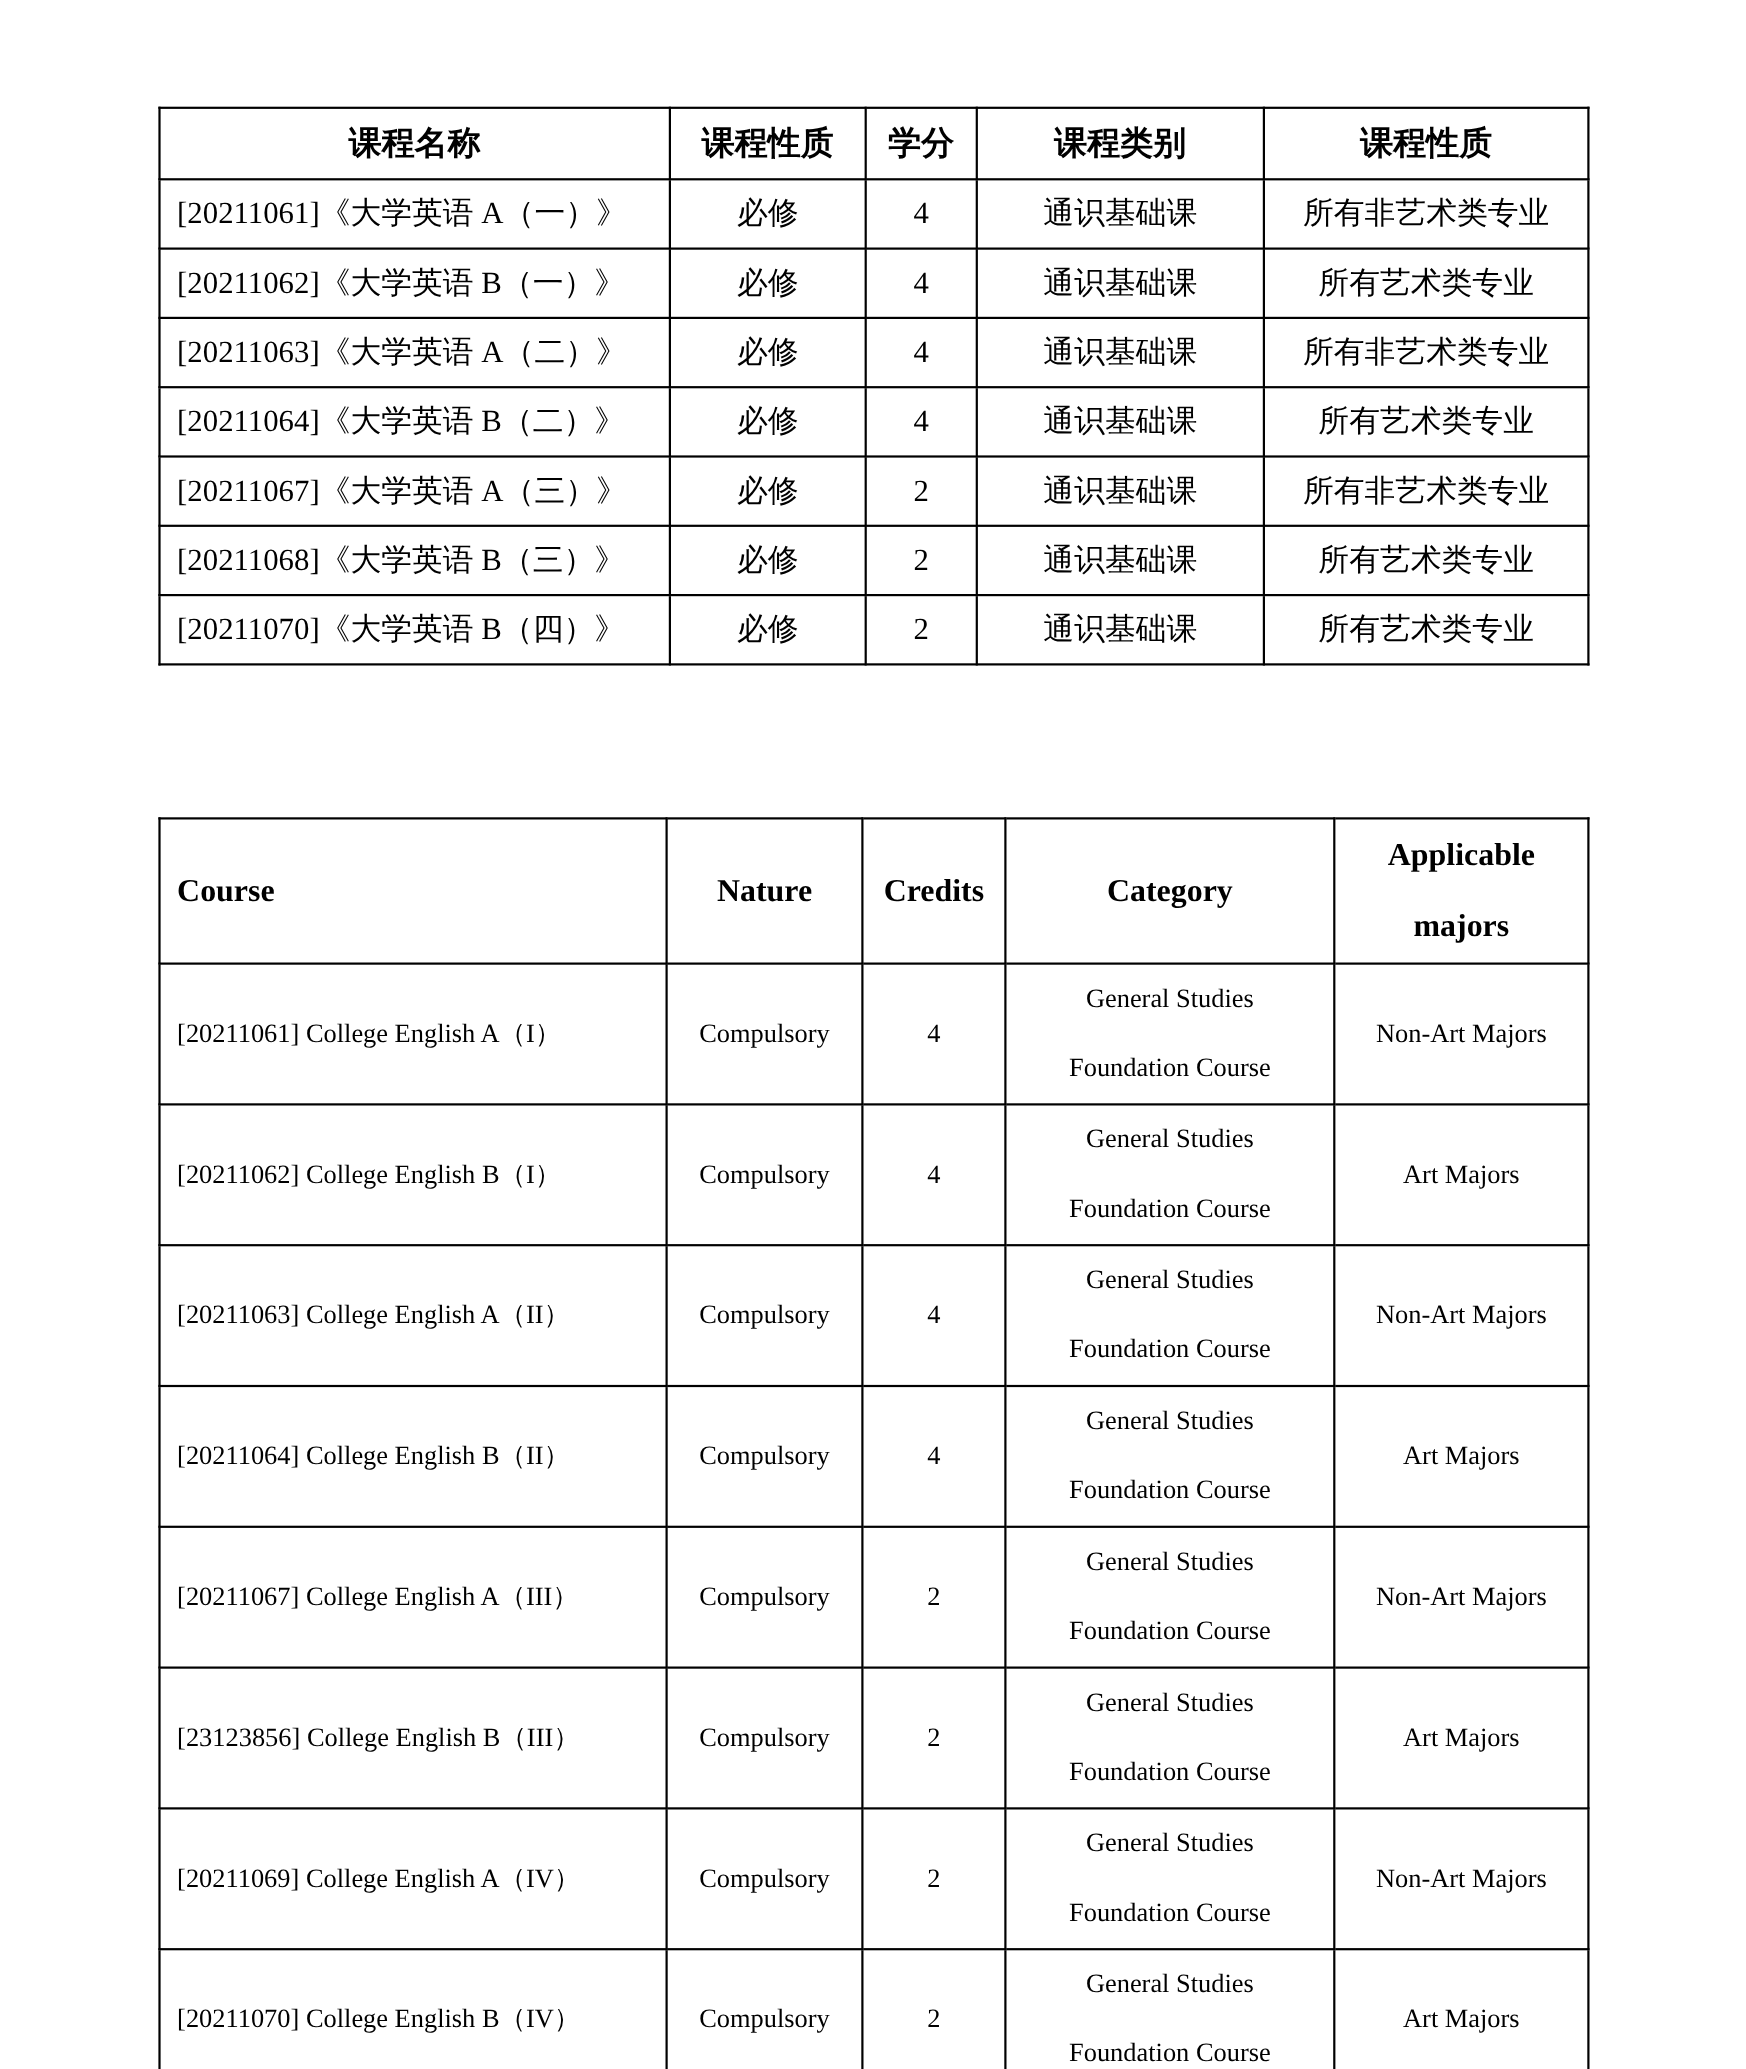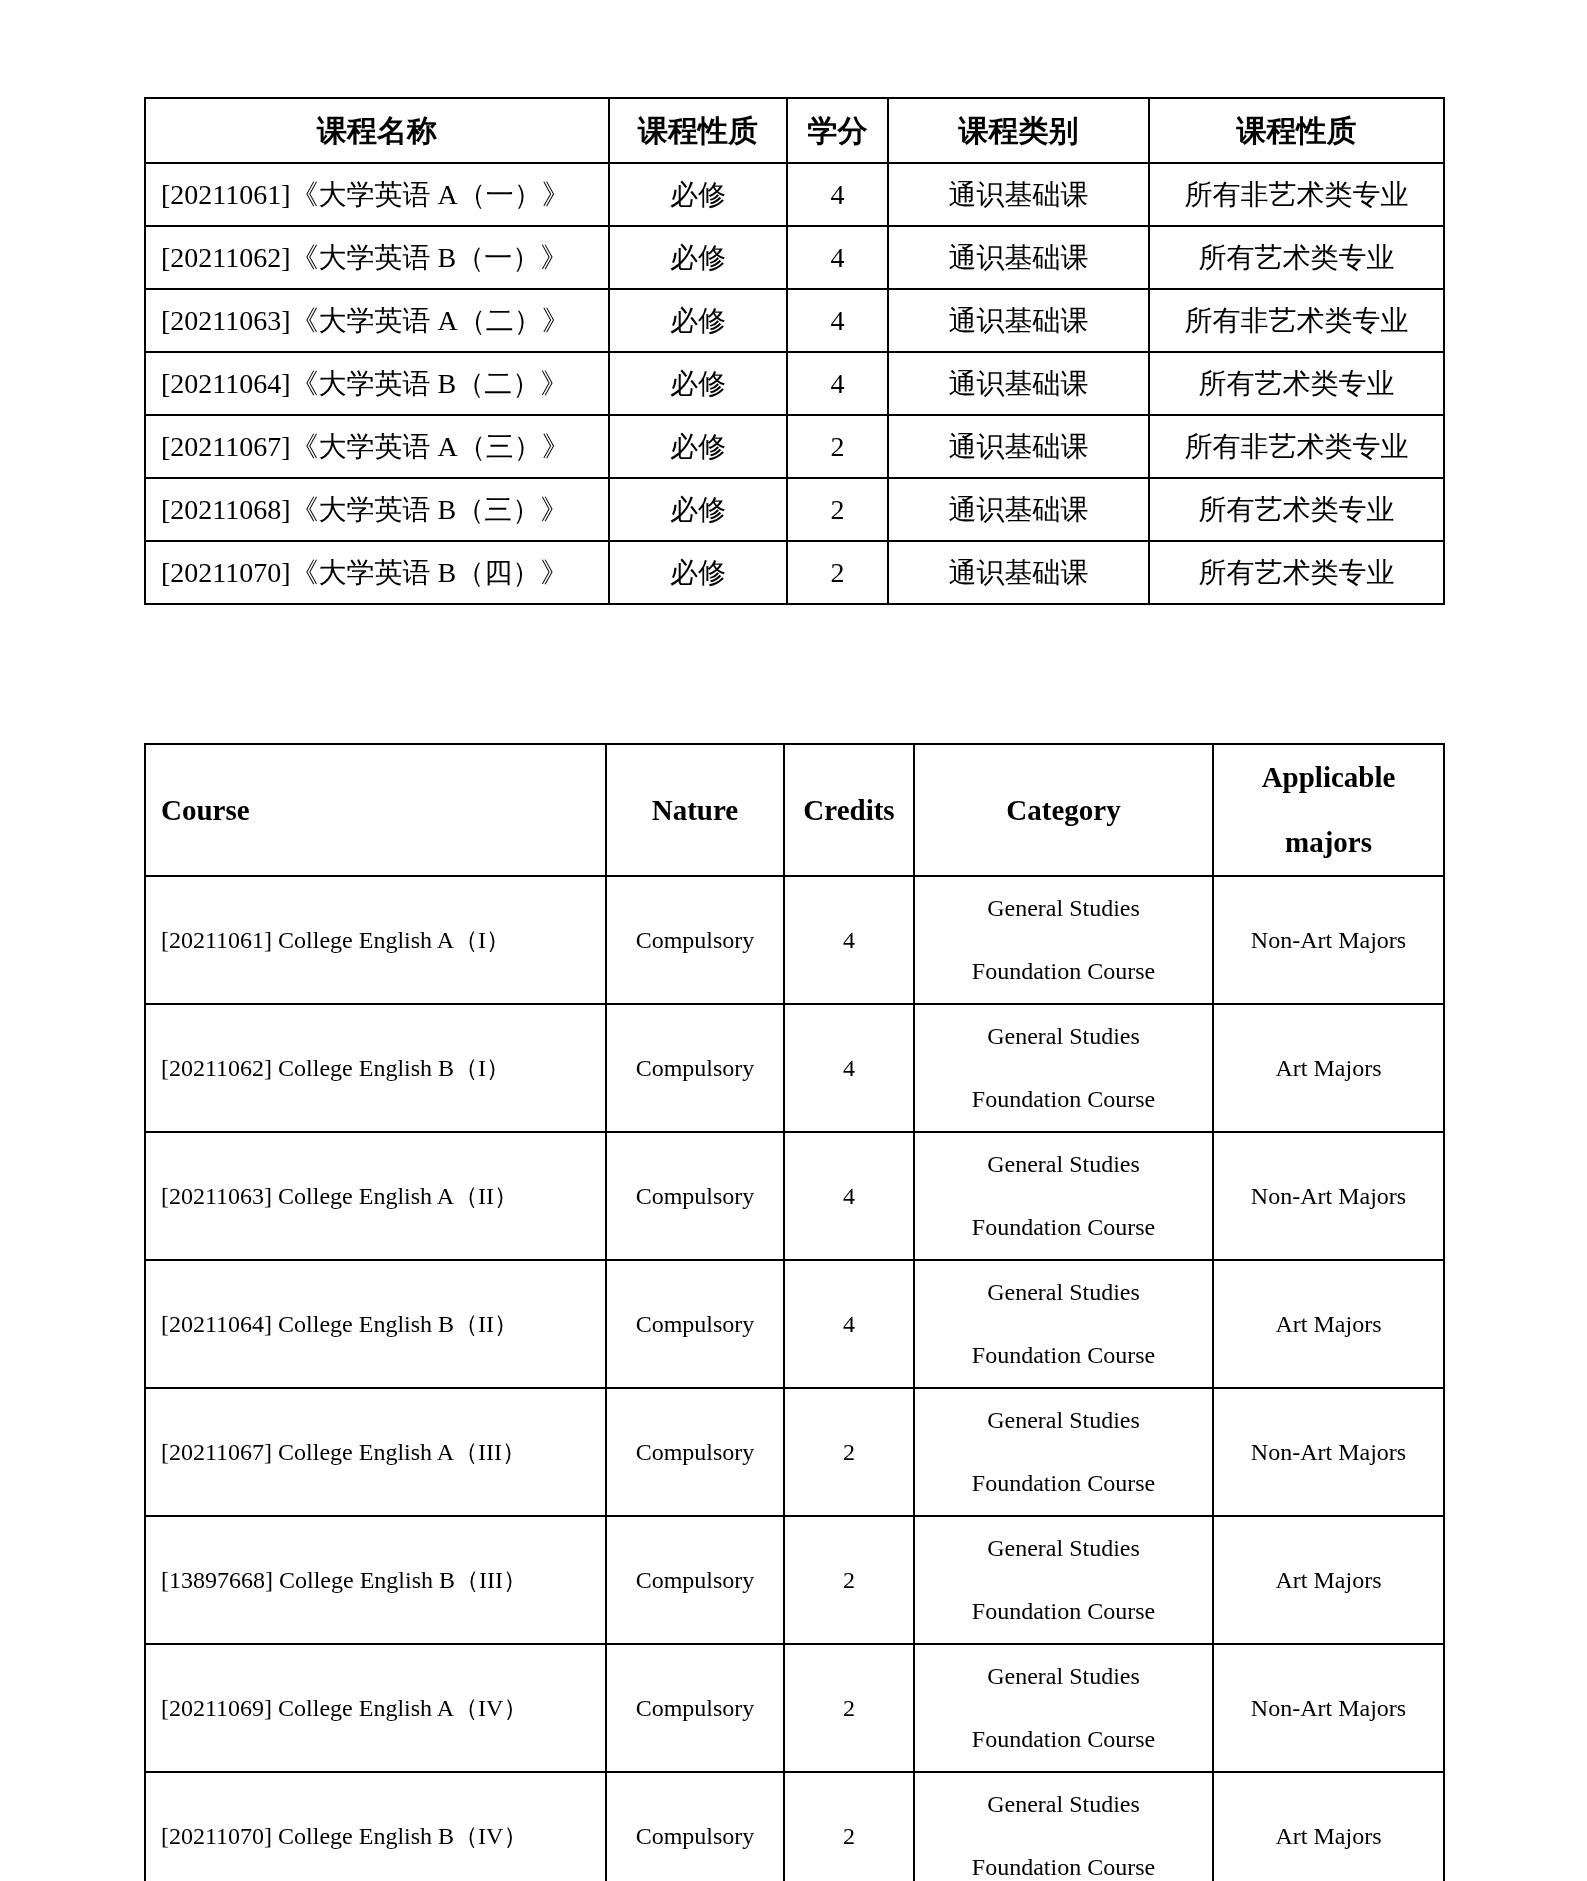--- a/index.html
+++ b/index.html
@@ -198,21 +198,21 @@
         </tr>
         <tr>
           <td class="c0">[20211067] College English A（III）</td>
           <td class="c1">Compulsory</td>
           <td class="c2">2</td>
           <td class="c3">General Studies
 Foundation Course</td>
           <td class="c4">Non-Art Majors</td>
         </tr>
         <tr>
-          <td class="c0">[13897668] College English B（III）</td>
+          <td class="c0">[23123856] College English B（III）</td>
           <td class="c1">Compulsory</td>
           <td class="c2">2</td>
           <td class="c3">General Studies
 Foundation Course</td>
           <td class="c4">Art Majors</td>
         </tr>
         <tr>
           <td class="c0">[20211069] College English A（IV）</td>
           <td class="c1">Compulsory</td>
           <td class="c2">2</td>

